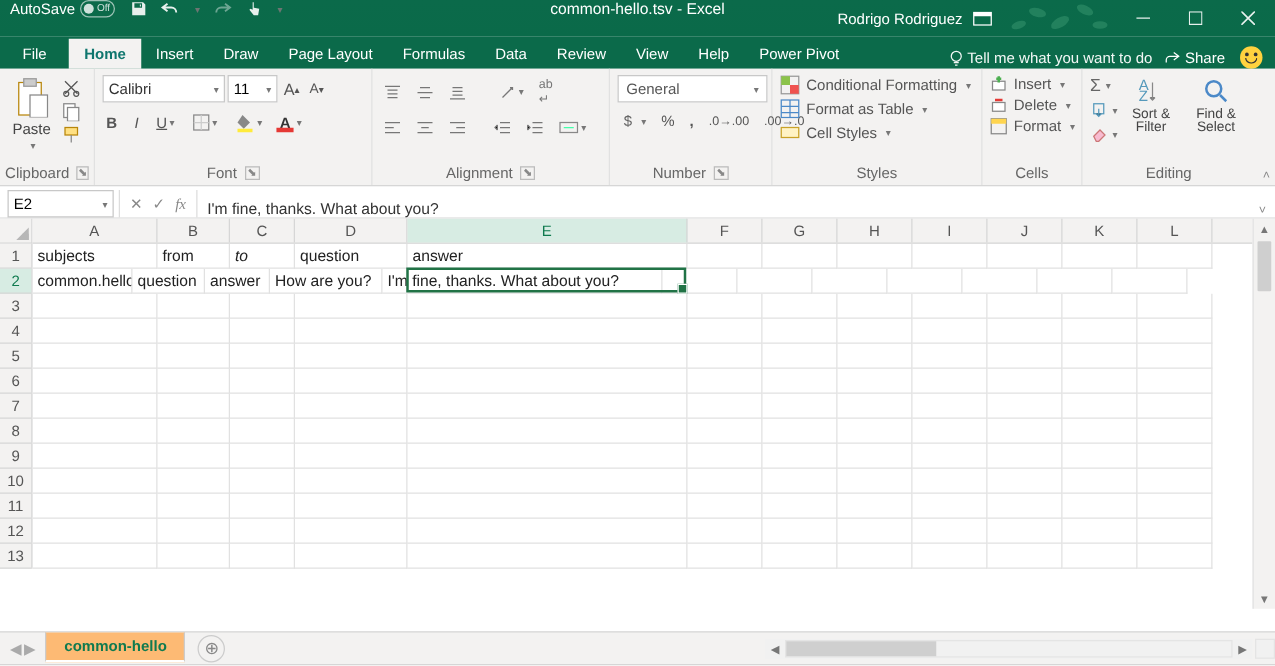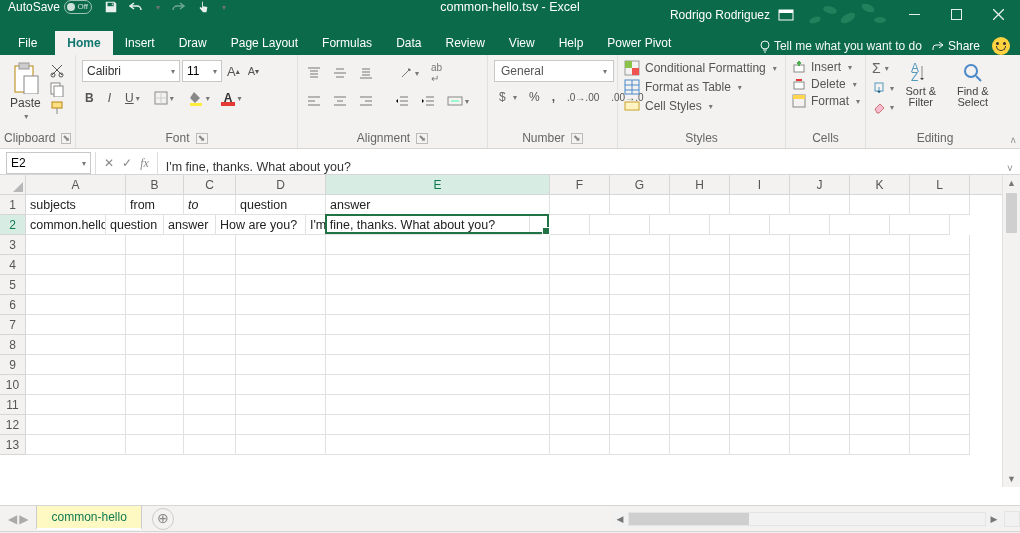--- a/index.html
+++ b/index.html
@@ -61,21 +61,21 @@
 .cell{border-right:1px solid #e1e1e1;border-bottom:1px solid #e1e1e1;padding:0 4px;font-size:12.5px;color:#222;line-height:20px;overflow:hidden;white-space:nowrap}
 .ch.sel{background:#d7ece3;color:#0f7a4f}
 .rh.sel{background:#d7ece3;color:#0f7a4f}
 .selection{position:absolute;border:2px solid #217346;pointer-events:none}
 .selection:after{content:"";position:absolute;right:-3px;bottom:-3px;width:6px;height:6px;background:#217346;border:1px solid #fff}
 .vscroll{position:absolute;right:0;top:0;width:18px;bottom:18px;background:#f3f2f1;border-left:1px solid #e1e1e1}
 .vscroll .arr{height:16px;text-align:center;font-size:9px;color:#777;line-height:16px}
 .vscroll .thumb{position:absolute;left:3px;right:3px;top:18px;height:40px;background:#cfcfcf;border-radius:1px}
 .sheet-tabs{height:26px;border-top:1px solid #d6d6d6;background:#f3f2f1;display:flex;align-items:center;position:relative}
 .sheet-nav{display:flex;gap:2px;padding:0 8px;color:#aaa;font-size:10px}
-.sheet-tab{background:#fef9c3;border:1px solid #ccc;border-top:none;padding:4px 14px;font-size:12px;color:#0f7a4f;font-weight:normal;border-bottom:2px solid #fff;margin-top:-1px}
+.sheet-tab{background:#fdba74;border:1px solid #ccc;border-top:none;padding:4px 14px;font-size:12px;color:#0f7a4f;font-weight:bold;border-bottom:2px solid #fff;margin-top:-1px}
 .add-sheet{width:22px;height:22px;border:1px solid #ccc;border-radius:50%;margin-left:10px;text-align:center;line-height:19px;color:#888;font-size:14px}
 .sheet-hscroll{position:absolute;right:18px;width:390px;height:16px;bottom:4px;background:#f1f1f1;display:flex;align-items:center}
 .sheet-hscroll .arr{width:16px;text-align:center;font-size:9px;color:#777}
 .sheet-hscroll .track{flex:1;height:14px;background:#f1f1f1;border:1px solid #e4e4e4;position:relative}
 .sheet-hscroll .thumb{position:absolute;left:0;width:120px;top:0;bottom:0;background:#cfcfcf}
 .corner-box{position:absolute;right:0;bottom:4px;width:16px;height:16px;background:#f1f1f1;border:1px solid #e4e4e4}
 .status-bar{height:22px;background:#f3f2f1;border-top:1px solid #d6d6d6;display:flex;align-items:center;padding:0 8px;font-size:11.5px;color:#555}
 svg{display:block}
 </style>
 </head>

